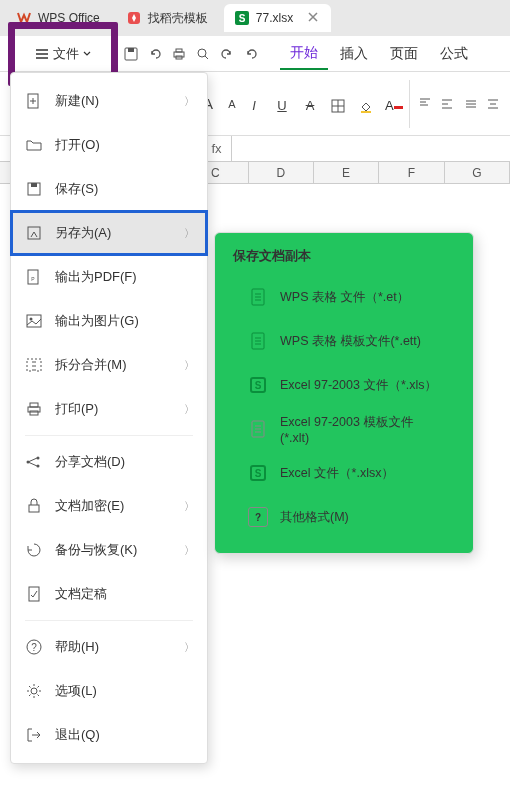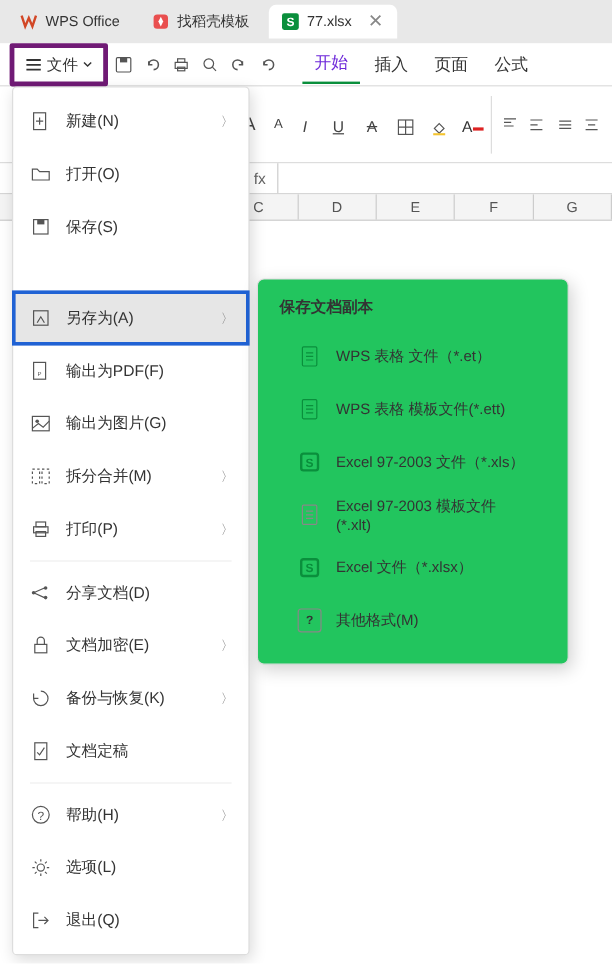--- a/index.html
+++ b/index.html
@@ -8,21 +8,21 @@
 
 .tabs-bar { height: 36px; background: #e8e8e8; display: flex; align-items: center; padding: 0 6px; gap: 6px; }
 .tab { height: 28px; display: flex; align-items: center; gap: 6px; padding: 0 10px; border-radius: 6px 6px 0 0; font-size: 12px; cursor: pointer; }
 .tab.active { background: #fff; }
 .tab-icon { width: 16px; height: 16px; display: flex; align-items: center; justify-content: center; }
 .tab-close { width: 14px; height: 14px; margin-left: 8px; }
 
 
 .menu-bar { height: 36px; display: flex; align-items: center; padding: 0 8px; gap: 2px; border-bottom: 1px solid #ddd; }
 .file-btn { display: flex; align-items: center; gap: 4px; padding: 4px 8px; font-size: 13px; cursor: pointer; }
-.file-btn-box { border: 4px solid #701a75; border-radius: 2px; padding: 1px; }
+.file-btn-box { border: 7px solid #701a75; border-radius: 2px; padding: 12px; }
 .tb-icon { width: 22px; height: 22px; display: flex; align-items: center; justify-content: center; cursor: pointer; color: #555; }
 .tb-sep { width: 14px; }
 .menu-tab { padding: 6px 10px; font-size: 14px; cursor: pointer; }
 .menu-tab.active { color: #6d28d9; border-bottom: 2px solid #0a8f3c; font-weight: 500; }
 
 
 .ribbon { height: 64px; border-bottom: 1px solid #ddd; padding: 4px 8px; display: flex; align-items: center; gap: 8px; }
 .ribbon-right { margin-left: auto; display: flex; align-items: center; gap: 6px; }
 .font-size-sel { width: 44px; height: 22px; border: 1px solid #ccc; font-size: 12px; padding: 0 4px; }
 .fmt-icons { display: flex; gap: 10px; margin-top: 4px; align-items: center; }
@@ -39,21 +39,21 @@
 .col-headers { height: 22px; display: flex; border-bottom: 1px solid #ccc; background: #f4f4f4; }
 .row-hdr-space { width: 34px; border-right: 1px solid #ccc; }
 .col-hdr { width: 72px; border-right: 1px solid #ccc; text-align: center; font-size: 12px; line-height: 22px; color: #555; }
 
 
 .grid { position: absolute; top: 184px; left: 0; right: 0; bottom: 0; }
 
 
 .file-menu { position: absolute; top: 72px; left: 10px; width: 198px; background: #fff; border: 1px solid #ddd; box-shadow: 2px 4px 12px rgba(0,0,0,.15); border-radius: 4px; padding: 6px 0; z-index: 10; }
 .file-menu-item { height: 44px; display: flex; align-items: center; padding: 0 14px; gap: 12px; cursor: pointer; position: relative; }
-.file-menu-item.highlight { background: #e6e6e6; margin-top: 32px; }
+.file-menu-item.highlight { background: #e6e6e6; }
 .file-menu-item.boxed { outline: 3px solid #2062d4; outline-offset: -2px; }
 .file-menu-icon { width: 18px; height: 18px; color: #555; display: flex; align-items: center; justify-content: center; }
 .file-menu-arrow { position: absolute; right: 12px; color: #888; font-size: 11px; }
 .file-menu-sep { height: 1px; background: #eee; margin: 4px 14px; }
 
 
 .saveas-panel { position: absolute; top: 232px; left: 214px; width: 260px; background: #22c55e; border: 1px solid #ddd; box-shadow: 2px 4px 14px rgba(0,0,0,.18); border-radius: 6px; padding: 14px 0; z-index: 11; }
 .saveas-title { font-weight: 600; font-size: 13px; padding: 0 18px 10px 18px; }
 .saveas-item { height: 44px; display: flex; align-items: center; padding: 0 33px; gap: 12px; cursor: pointer; font-size: 12.5px; }
 .saveas-icon { width: 20px; height: 20px; display: flex; align-items: center; justify-content: center; }

